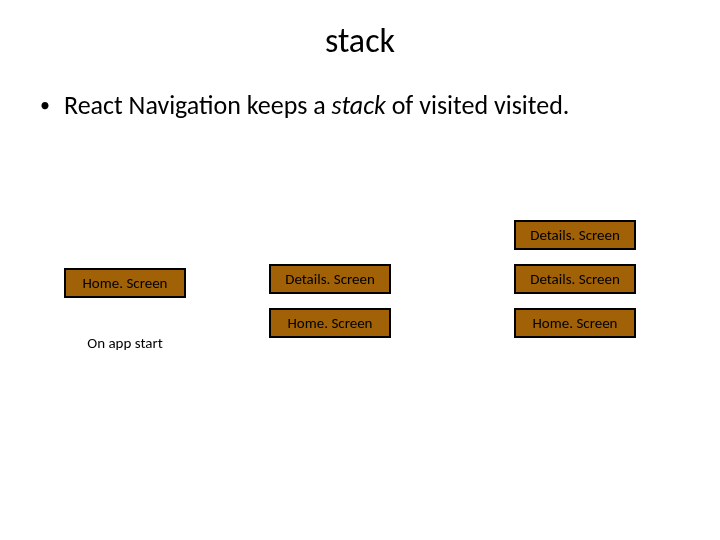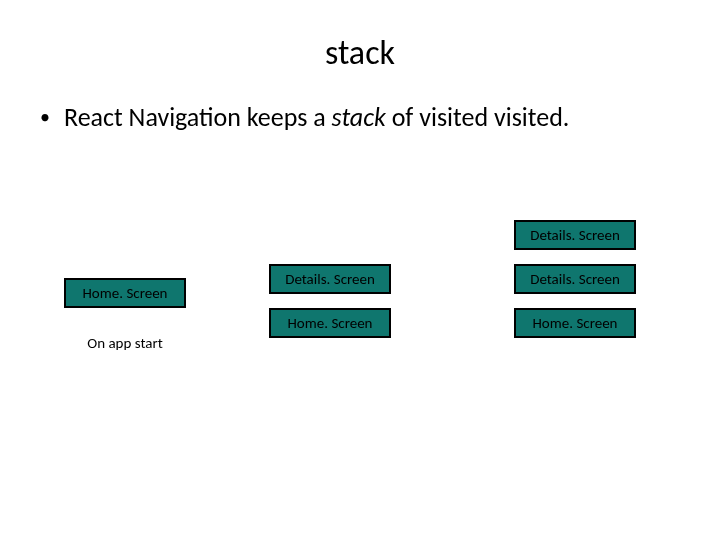--- a/index.html
+++ b/index.html
@@ -9,21 +9,21 @@
     width: 720px;
     height: 540px;
     background: #fff;
     font-family: Calibri, "Segoe UI", Arial, sans-serif;
     color: #000;
   }
   .slide {
     width: 720px;
     height: 392px;
     position: relative;
-    padding: 24px 40px 0 40px;
+    padding: 12px 40px 0 40px;
   }
   .title {
     text-align: center;
     font-size: 34px;
     font-weight: 400;
     margin: 8px 0 28px 0;
   }
   .bullet-area {
     font-size: 26px;
     line-height: 1.25;
@@ -57,31 +57,31 @@
   .col {
     display: flex;
     flex-direction: column;
     align-items: center;
   }
   .col0 { width: 210px; padding-left: 40px; }
   .col1 { width: 240px; }
   .col2 { width: 250px; }
   .screen-box {
     border: 2.5px solid #000;
-    background: #0f766e;
+    background: #a16207;
     font-size: 15px;
     padding: 4px 10px;
     margin-bottom: 14px;
     width: 122px;
     text-align: center;
     white-space: nowrap;
   }
   .caption {
     font-size: 15px;
-    margin-top: 12px;
+    margin-top: 22px;
     text-align: center;
     white-space: nowrap;
   }
 </style>
 </head>
 <body>
 
 <div class="slide">
 
   <div class="title">stack</div>

